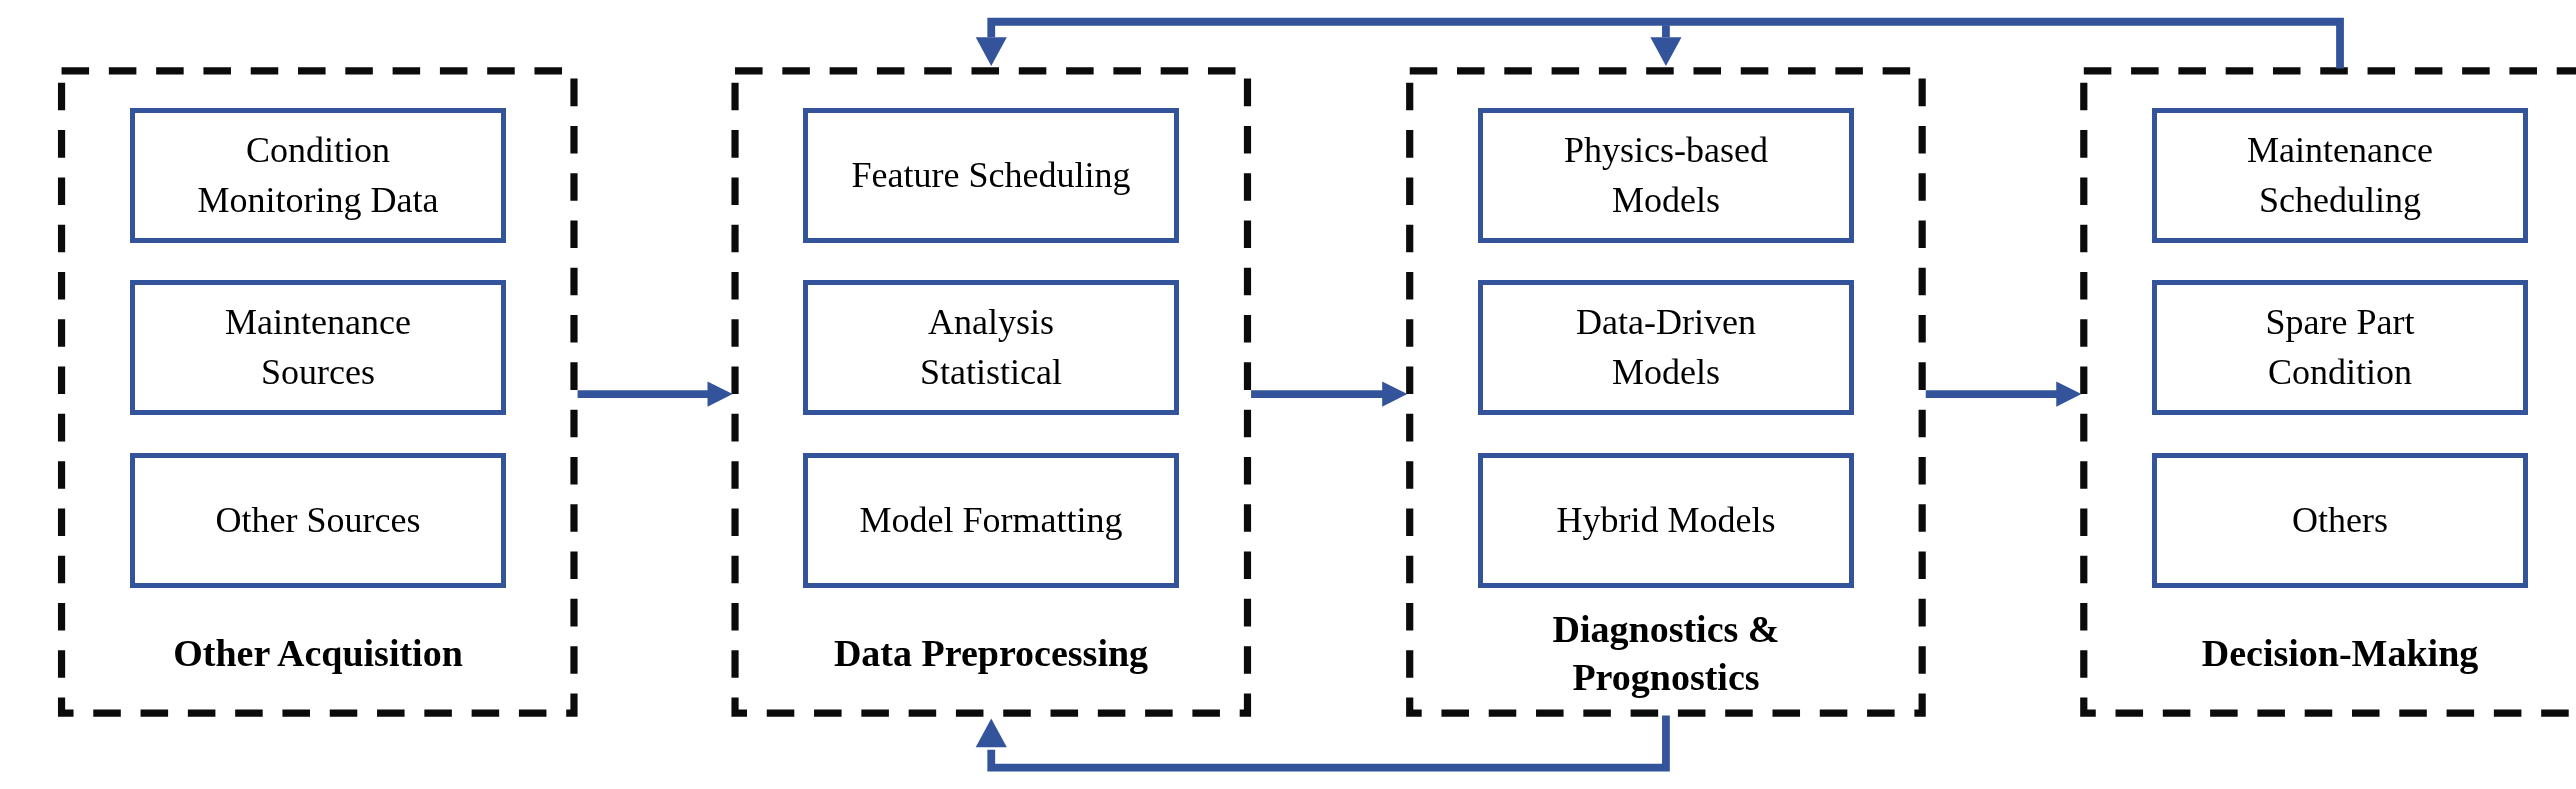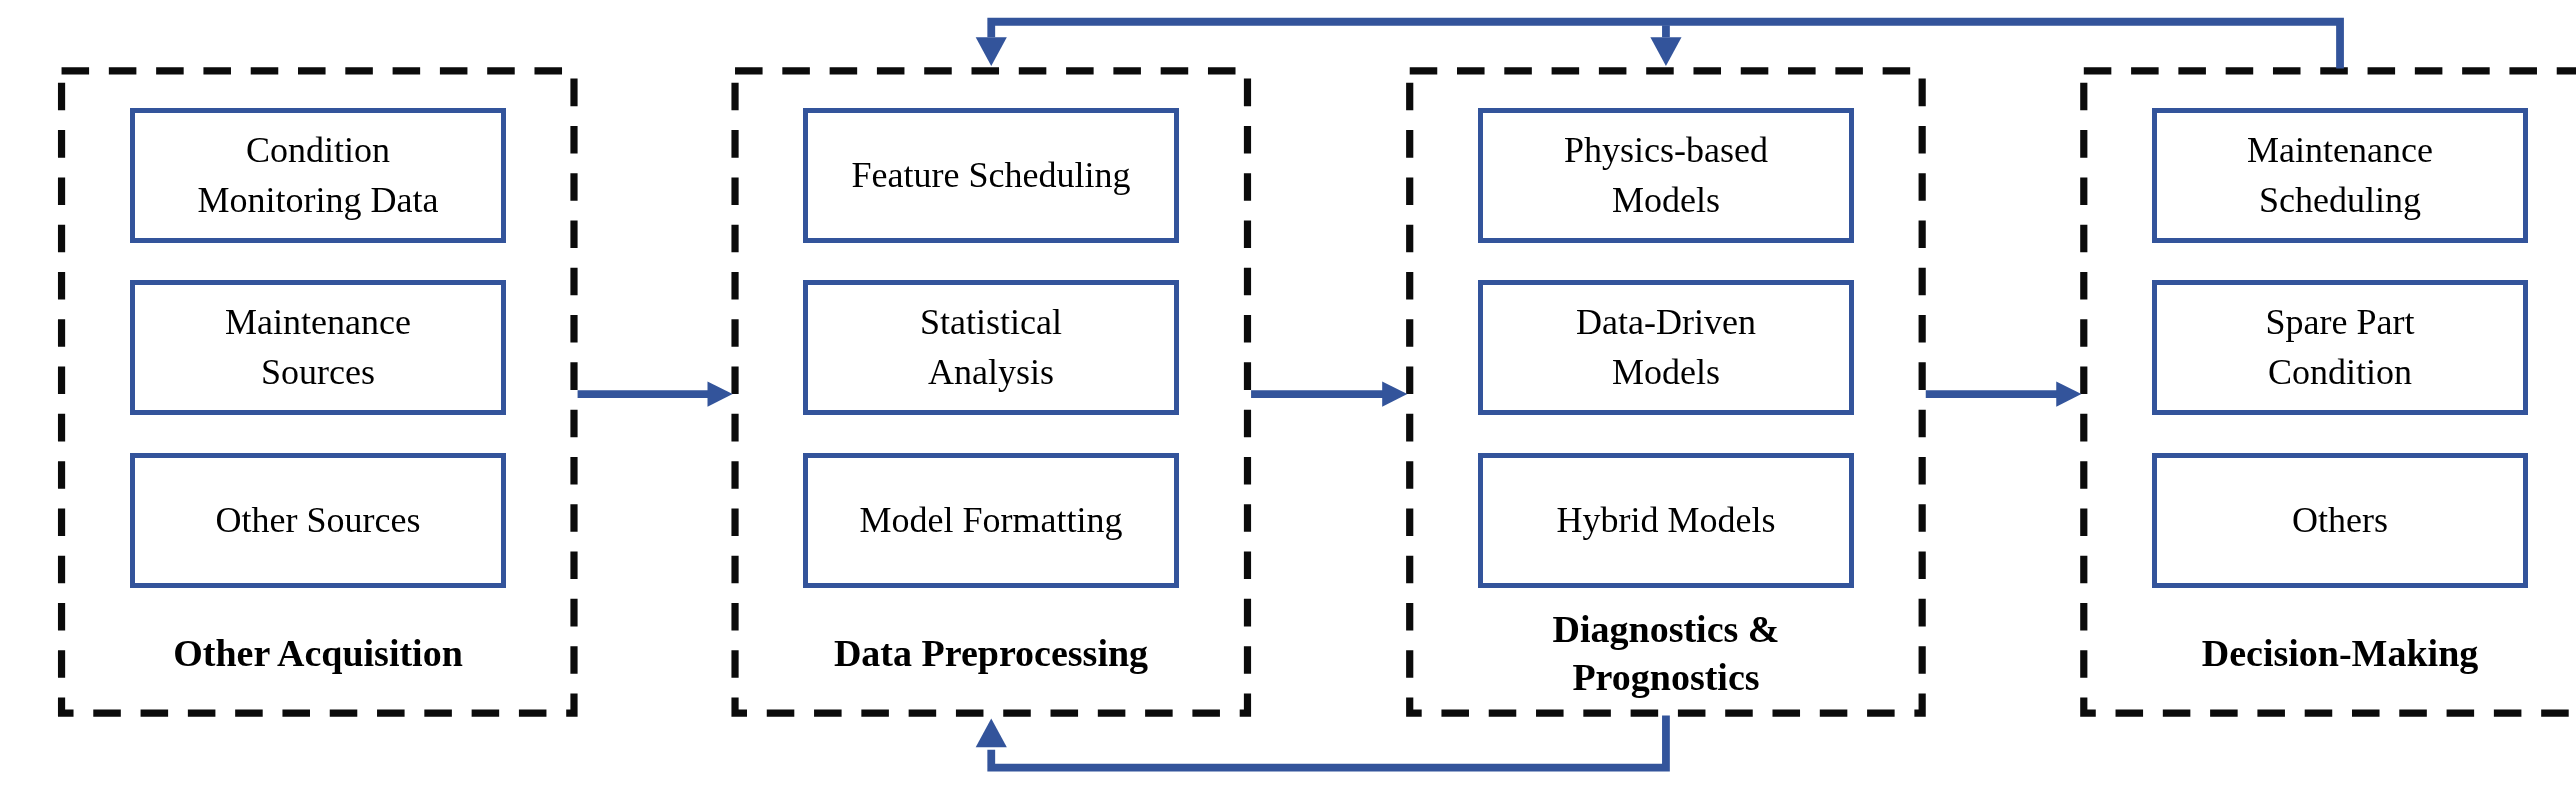--- a/index.html
+++ b/index.html
@@ -129,22 +129,22 @@
 
   <div class="panel p2">
     <div class="box b1">
       <div class="box-label">
         <span class="ln">Feature Scheduling</span>
         <span class="ln"></span>
       </div>
     </div>
     <div class="box b2">
       <div class="box-label">
+        <span class="ln">Analysis</span>
         <span class="ln">Statistical</span>
-        <span class="ln">Analysis</span>
       </div>
     </div>
     <div class="box b3">
       <div class="box-label">
         <span class="ln">Model Formatting</span>
         <span class="ln"></span>
       </div>
     </div>
     <div class="panel-title">
       <span class="ln">Data Preprocessing</span>

